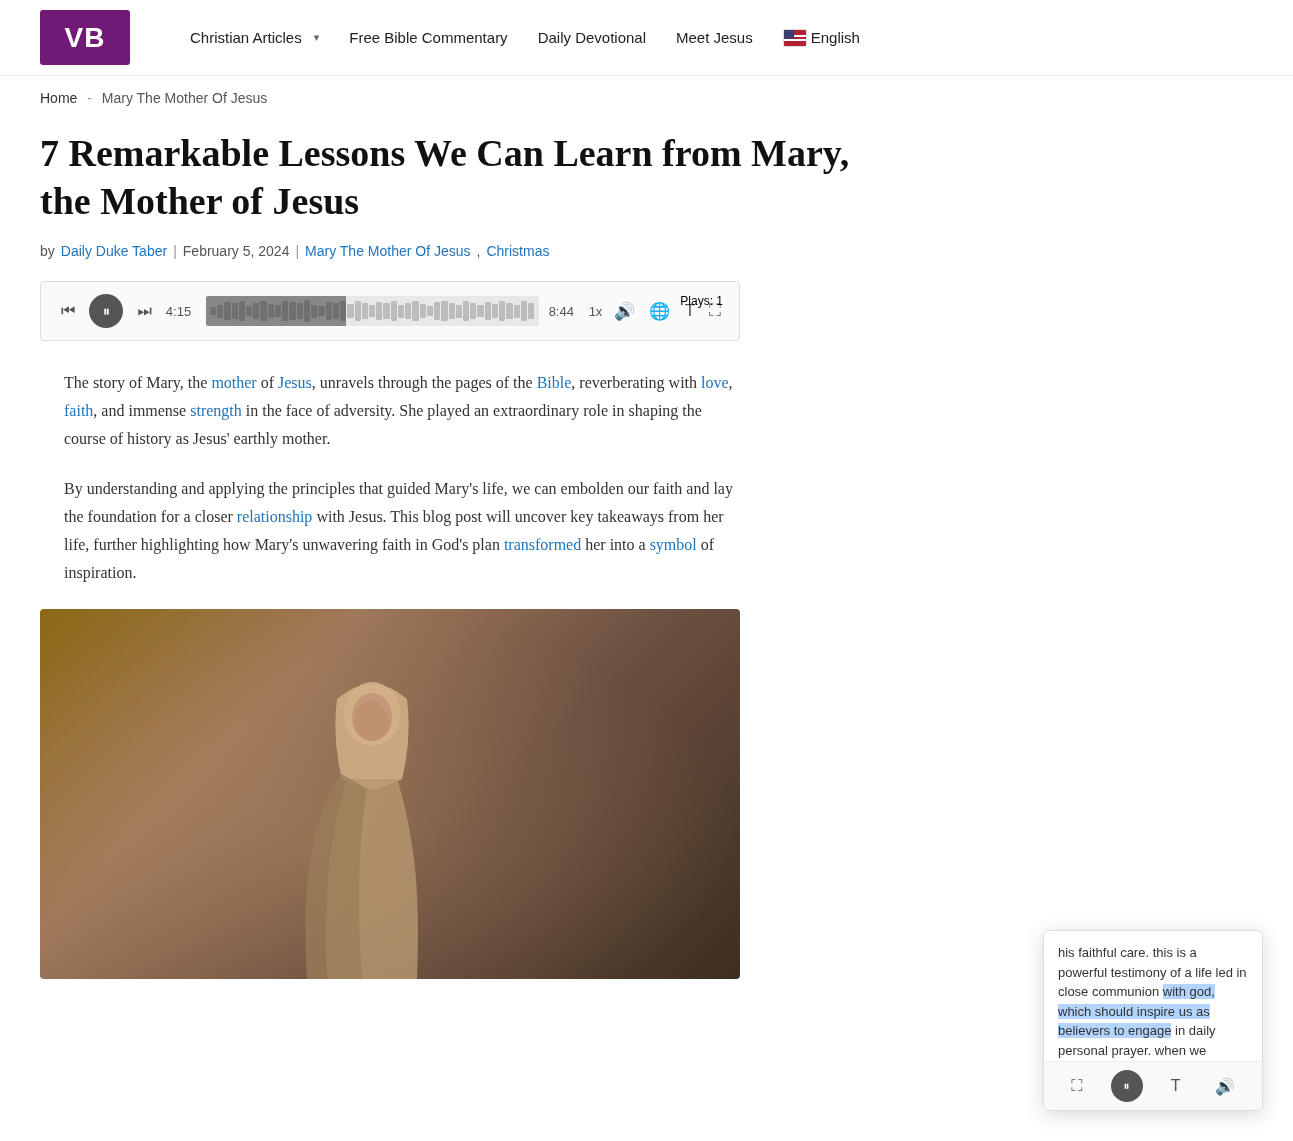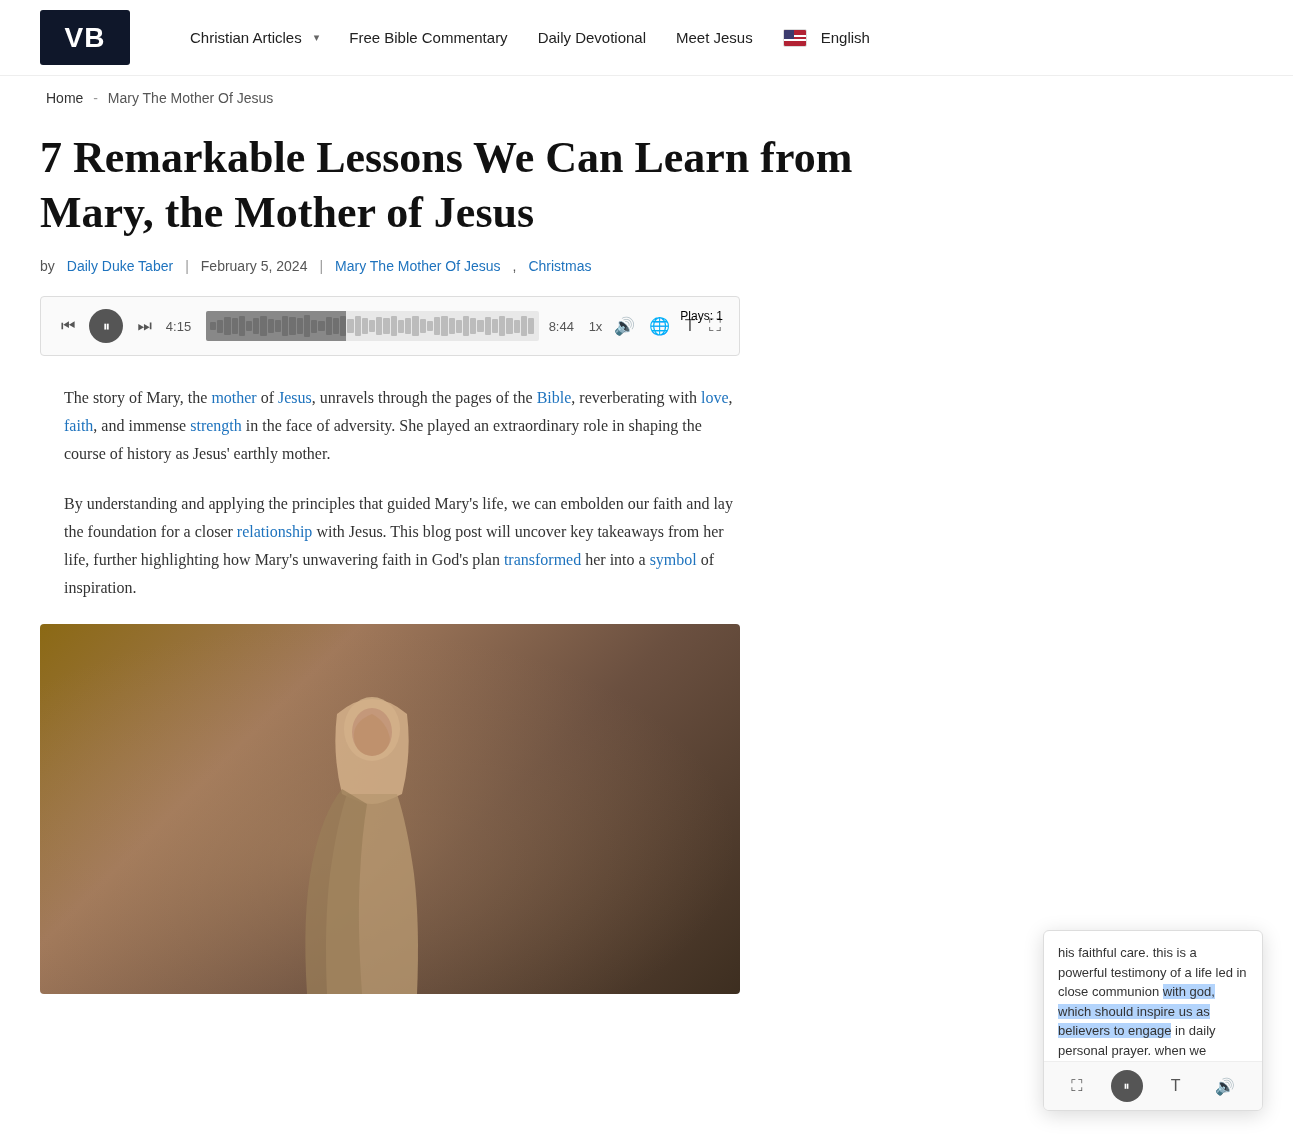--- a/index.html
+++ b/index.html
@@ -5,67 +5,67 @@
     * { margin: 0; padding: 0; box-sizing: border-box; }
     body { font-family: Georgia, 'Times New Roman', serif; font-size: 16px; color: #333; background: #fff; width: 1293px; min-height: 1141px; }
 
     
     .navbar {
       display: flex; align-items: center; padding: 10px 40px;
       border-bottom: 1px solid #eee; background: #fff;
       position: sticky; top: 0; z-index: 100;
     }
     .logo {
-      width: 90px; height: 55px; background: #0f172a;
+      width: 90px; height: 55px; background: #701a75;
       display: flex; align-items: center; justify-content: center;
       color: #c0392b; font-size: 28px; font-weight: 900; font-family: Arial, sans-serif;
       border-radius: 3px; margin-right: 60px; letter-spacing: 1px;
     }
     .logo span { color: #fff; }
     .nav-links { display: flex; align-items: center; gap: 30px; flex: 1; }
     .nav-link {
       text-decoration: none; color: #222; font-family: Arial, sans-serif;
       font-size: 15px; font-weight: 500; display: flex; align-items: center; gap: 12px;
     }
     .nav-chevron { font-size: 11px; color: #666; }
     .lang-btn {
-      display: flex; align-items: center; gap: 14px;
+      display: flex; align-items: center; gap: 4px;
       font-family: Arial, sans-serif; font-size: 15px; font-weight: 500;
       color: #222; cursor: pointer; border: none; background: none; text-align: right;
     }
     .flag-icon {
       width: 24px; height: 18px; background: linear-gradient(
         180deg, #b22234 0%, #b22234 30%, #fff 30%, #fff 45%,
         #b22234 45%, #b22234 55%, #fff 55%, #fff 70%, #b22234 70%
       );
       border-radius: 2px; border: 1px solid #ddd;
       position: relative; overflow: hidden;
     }
     .flag-canton {
       position: absolute; top: 0; left: 0;
       width: 10px; height: 9px; background: #3c3b6e;
     }
 
     
     .breadcrumb {
-      padding: 14px 40px; font-family: Arial, sans-serif; font-size: 14px; color: #555; margin-left: 6px;
+      padding: 14px 40px; font-family: Arial, sans-serif; font-size: 14px; color: #555;
     }
     .breadcrumb a { color: #333; text-decoration: none; }
     .breadcrumb-sep { margin: 0 6px; color: #999; }
 
     
     .main-content { padding: 10px 40px 40px; max-width: 940px; }
 
     .article-title {
-      font-size: 44px; font-weight: 700; color: #111; line-height: 1.25;
+      font-size: 38px; font-weight: 700; color: #111; line-height: 1.25;
       margin-bottom: 18px; font-family: Georgia, serif;
     }
     .article-meta {
       font-family: Arial, sans-serif; font-size: 14px; color: #555;
-      margin-bottom: 22px; display: flex; align-items: center; gap: 12px;
+      margin-bottom: 22px; display: flex; align-items: center; gap: 6px;
     }
     .article-meta a { color: #1e73be; text-decoration: none; }
     .meta-sep { color: #999; }
 
     
     .audio-player {
       border: 1px solid #ddd; border-radius: 4px; padding: 12px 16px;
       margin-bottom: 28px; background: #fafafa; max-width: 700px;
       position: relative;
     }

